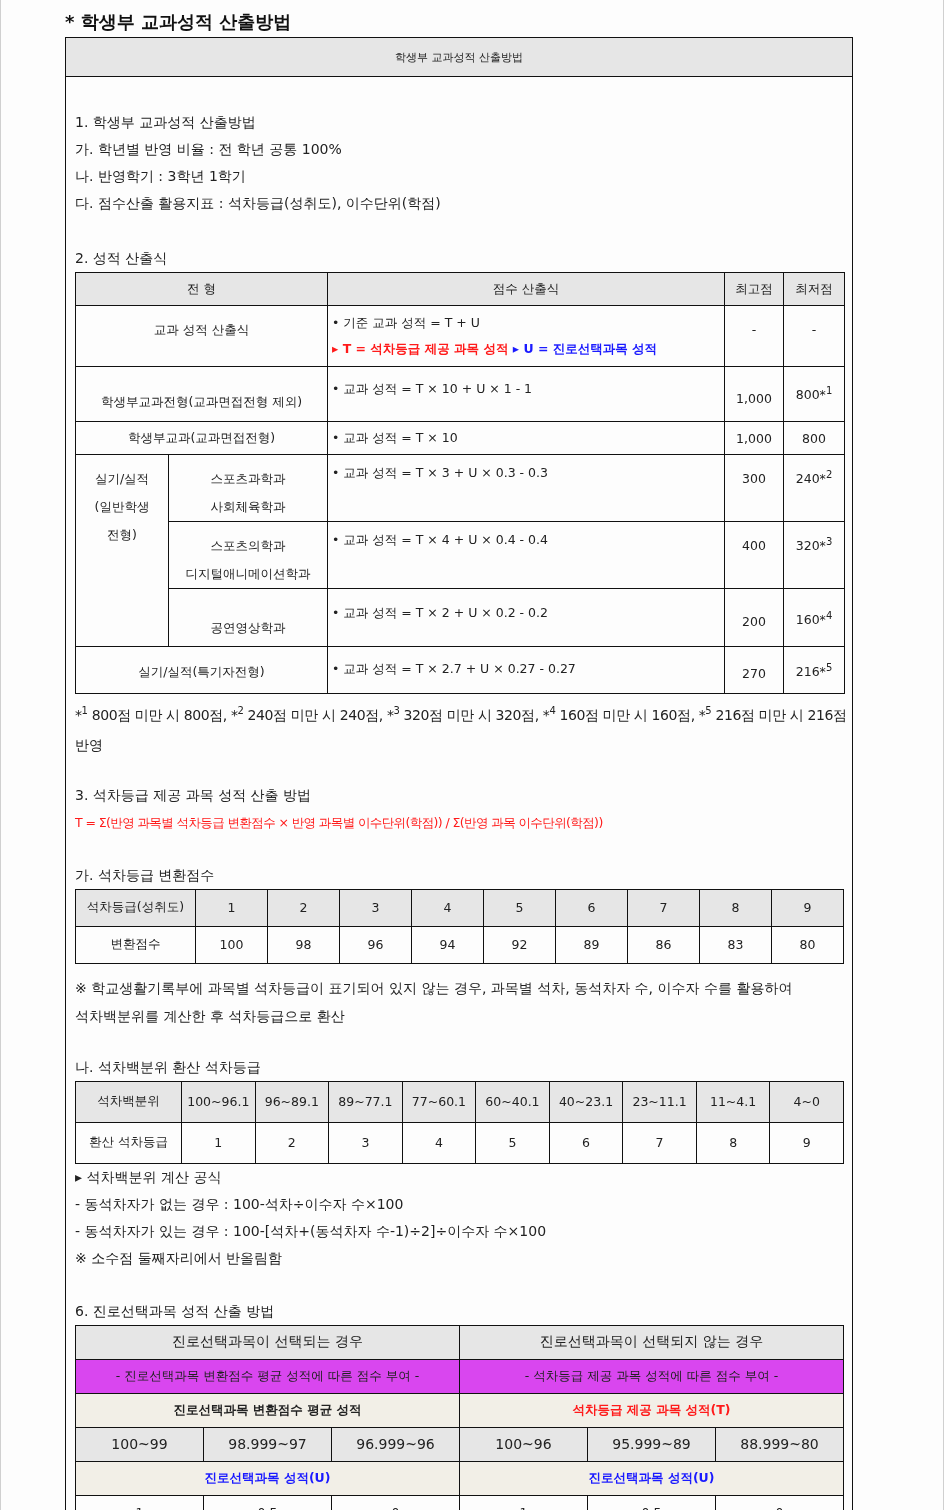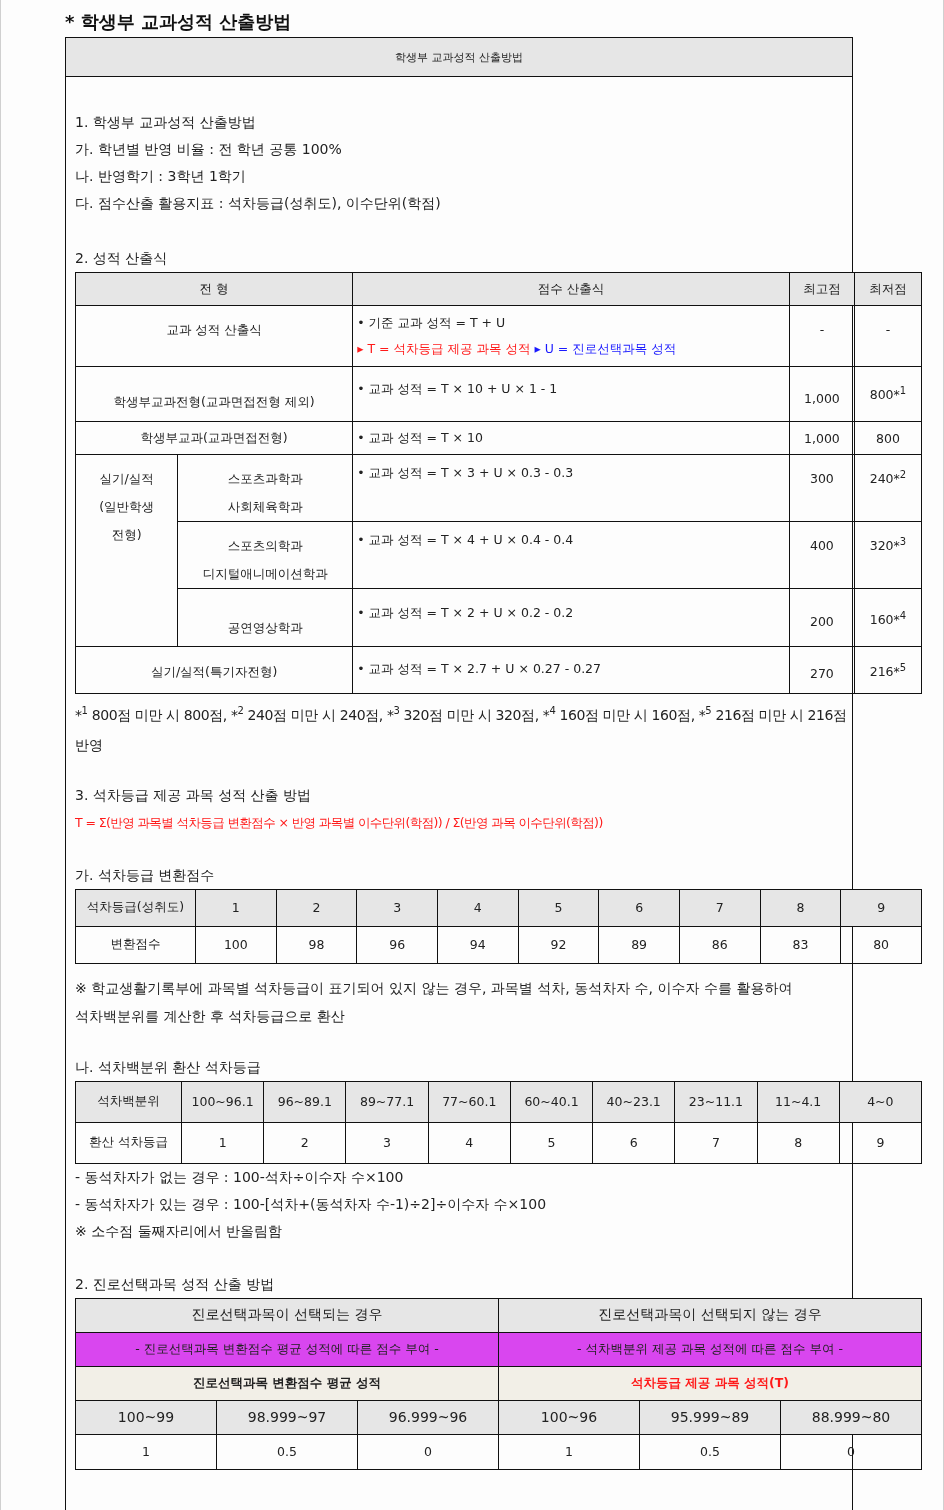--- a/index.html
+++ b/index.html
@@ -24,21 +24,21 @@
     height: 38px; background: #e6e6e6; border-bottom: 1px solid #111;
     display: flex; align-items: center; justify-content: center;
     font-size: 11px; color: #222;
   }
   .body { padding: 0 9px; position: relative; }
   .line { font-size: 14px; line-height: 27px; color: #222; white-space: nowrap; }
   .gap { height: 28px; }
   .gap-sm { height: 14px; }
   .red { color: #ff1a1a; }
   .blue { color: #1a1aff; }
-  table { border-collapse: collapse; width: 847px; table-layout: fixed; }
+  table { border-collapse: collapse; width: 769px; table-layout: fixed; }
   td, th { border: 1px solid #111; font-size: 12.5px; font-weight: normal; text-align: center; color: #222; padding: 0; }
   th { background: #e6e6e6; }
   .t2 td, .t2 th { height: 32px; }
   .t2 .formula { text-align: left; padding-left: 4px; vertical-align: top; padding-top: 10px; }
   .t2 .vt { vertical-align: top; padding-top: 10px; line-height: 28px; }
   sup { font-size: 10px; }
   .t3 td, .t3 th { height: 36px; }
   .t4 td, .t4 th { height: 40px; }
   .t5 td, .t5 th { height: 33px; font-size: 14px; }
   .t5 .yellow { background: #d946ef; font-weight: normal; }
@@ -77,21 +77,21 @@
           <tr>
         <th colspan="2">전 형</th>
         <th>점수 산출식</th>
         <th>최고점</th>
         <th>최저점</th>
       </tr>
       <tr>
         <td colspan="2" class="vt" style="height:50px">교과 성적 산출식</td>
         <td class="formula" style="line-height:26px;padding-top:4px">
           <div>• 기준 교과 성적 = T + U</div>
-          <div style="font-weight:normal">
+          <div style="font-weight:bold">
             <span class="red">▸ T = 석차등급 제공 과목 성적</span>
             <span class="blue">▸ U = 진로선택과목 성적</span>
           </div>
         </td>
         <td class="vt">-</td>
         <td class="vt">-</td>
       </tr>
       <tr>
         <td colspan="2" style="height:38px;padding-top:16px">학생부교과전형(교과면접전형 제외)</td>
         <td class="formula" style="padding-top:14px">• 교과 성적 = T × 10 + U × 1 - 1</td>
@@ -217,51 +217,56 @@
             <td>3</td>
             <td>4</td>
             <td>5</td>
             <td>6</td>
             <td>7</td>
             <td>8</td>
             <td>9</td>
           </tr>
     </tbody>
       </table>
+    <div class="line">▸  석차백분위 계산 공식</div>
     <div class="line">- 동석차자가 없는 경우 : 100-석차÷이수자 수×100</div>
     <div class="line">- 동석차자가 있는 경우 : 100-[석차+(동석차자 수-1)÷2]÷이수자 수×100</div>
     <div class="line">※ 소수점 둘째자리에서 반올림함</div>
     <div class="gap" style="height:26px"></div>
-    <div class="line">2. 진로선택과목 성적 산출 방법</div>
+    <div class="line">6. 진로선택과목 성적 산출 방법</div>
 
     <table class="t5">
       <colgroup>
           <col span="6">
         </colgroup>
       <tbody>
           <tr>
         <th colspan="3">진로선택과목이 선택되는 경우</th>
         <th colspan="3">진로선택과목이 선택되지 않는 경우</th>
       </tr>
       <tr>
         <td colspan="3" class="yellow small">- 진로선택과목 변환점수 평균 성적에 따른 점수 부여 -</td>
-        <td colspan="3" class="yellow small">- 석차백분위 제공 과목 성적에 따른 점수 부여 -</td>
+        <td colspan="3" class="yellow small">- 석차등급 제공 과목 성적에 따른 점수 부여 -</td>
       </tr>
       <tr>
         <td colspan="3" class="beige small">진로선택과목 변환점수 평균 성적</td>
         <td colspan="3" class="beige small red">석차등급 제공 과목 성적(T)</td>
       </tr>
       <tr id="t5-ranges">
             <td class="range">100~99</td>
             <td class="range">98.999~97</td>
             <td class="range">96.999~96</td>
             <td class="range">100~96</td>
             <td class="range">95.999~89</td>
             <td class="range">88.999~80</td>
           </tr>
+      <tr>
+        <td colspan="3" class="beige small blue">진로선택과목 성적(U)</td>
+        <td colspan="3" class="beige small blue">진로선택과목 성적(U)</td>
+      </tr>
       <tr id="t5-results">
             <td class="small" style="height: 34px; font-weight: normal;">1</td>
             <td class="small" style="height: 34px; font-weight: normal;">0.5</td>
             <td class="small" style="height: 34px; font-weight: normal;">0</td>
             <td class="small" style="height: 34px; font-weight: normal;">1</td>
             <td class="small" style="height: 34px; font-weight: normal;">0.5</td>
             <td class="small" style="height: 34px; font-weight: normal;">0</td>
           </tr>
     </tbody>
       </table>

